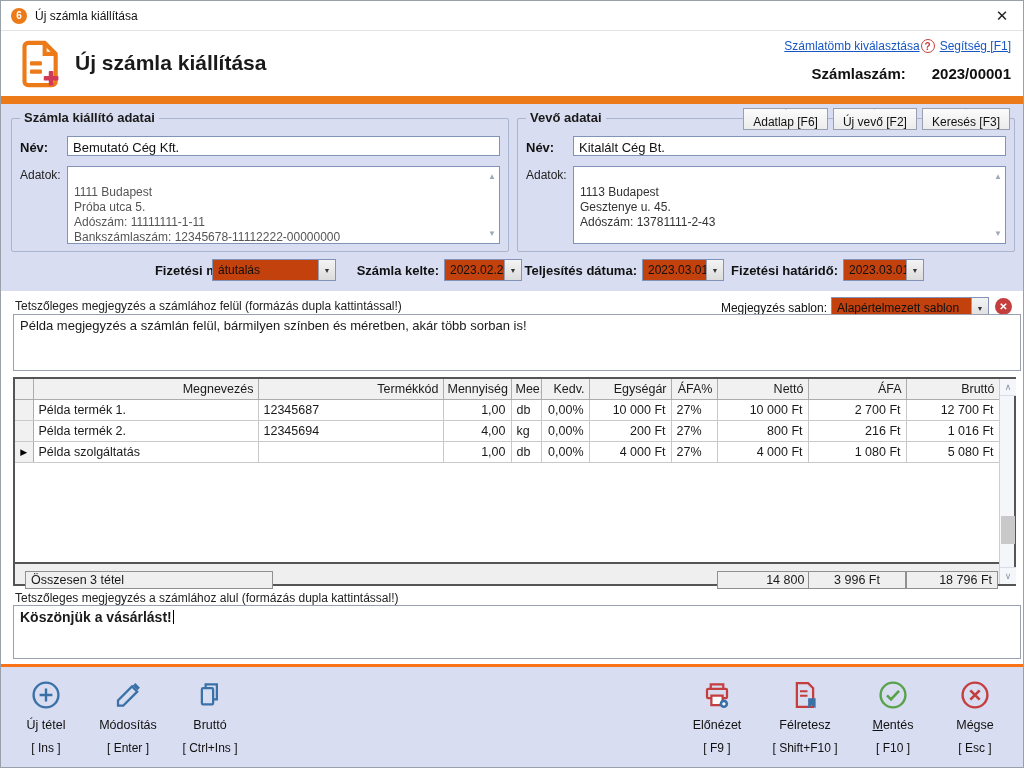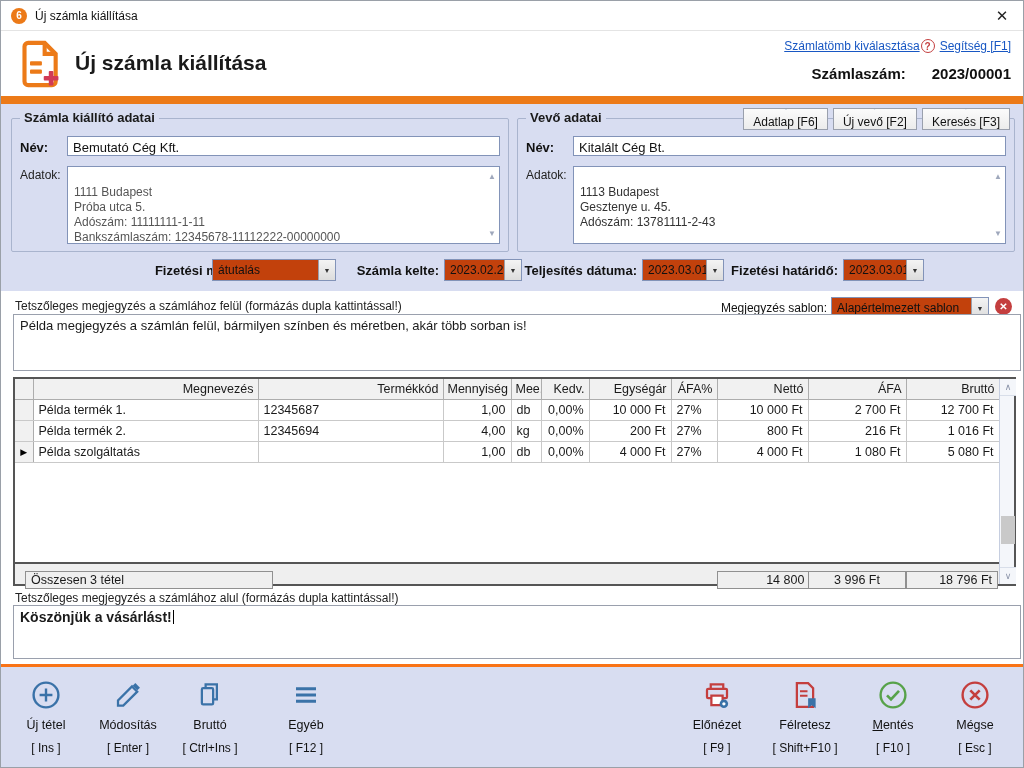--- a/index.html
+++ b/index.html
@@ -351,29 +351,20 @@
       <div class="tb-btn">
         <span class="ic">
           <svg width="30" height="30" viewBox="0 0 24 24">
               <path d="M8.5 6.5V3.5h9v12h-3" fill="none" stroke="#3A72A8" stroke-width="1.8"></path>
               <rect x="5.5" y="6.5" width="9" height="13" rx="1" fill="none" stroke="#3A72A8" stroke-width="1.8"></rect>
             </svg>
         </span>
         <span class="lb">Bruttó</span>
         <span class="sc">[ Ctrl+Ins ]</span>
       </div>
-      <div class="tb-btn" style="margin-left:14px;">
-        <span class="ic">
-          <svg width="32" height="30" viewBox="0 0 24 24">
-              <path d="M4 7h16M4 12h16M4 17h16" stroke="#3A72A8" stroke-width="2.4"></path>
-            </svg>
-        </span>
-        <span class="lb">Egyéb</span>
-        <span class="sc">[ F12 ]</span>
-      </div>
     </div>
 
     <div class="tb-group tb-right">
       <div class="tb-btn">
         <span class="ic">
           <svg width="30" height="30" viewBox="0 0 24 24">
               <path d="M7 7V3.5h10V7" fill="none" stroke="#C43E3E" stroke-width="1.8"></path>
               <rect x="4" y="7" width="16" height="7.5" rx="1" fill="none" stroke="#C43E3E" stroke-width="1.8"></rect>
               <path d="M7.5 12.5h9V20h-9z" fill="#fff" stroke="#C43E3E" stroke-width="1.8"></path>
               <circle cx="17.5" cy="19" r="3.4" fill="#3A72A8"></circle>

